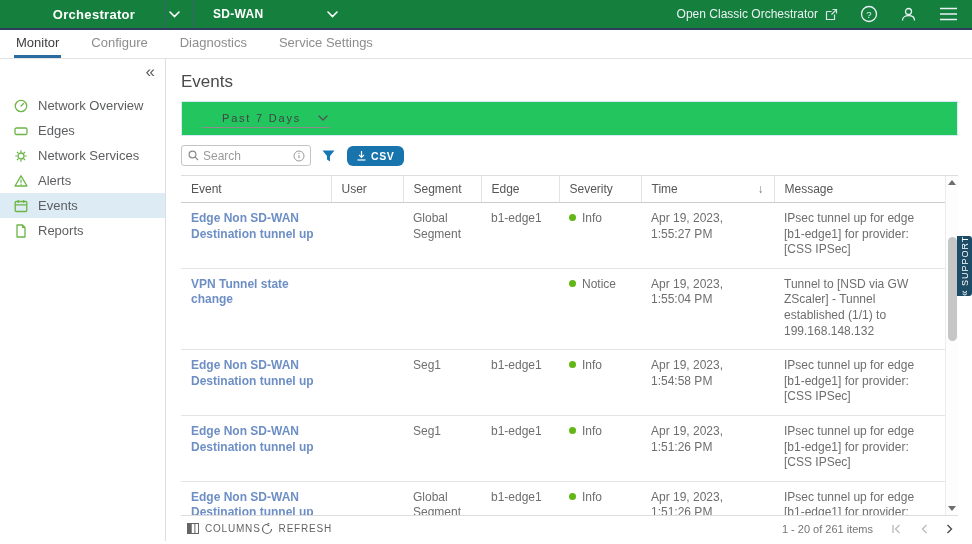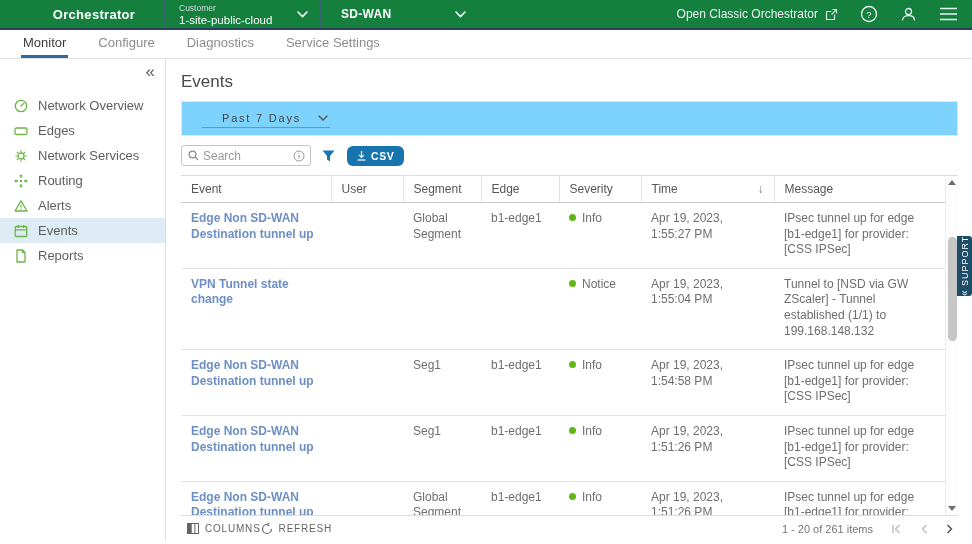--- a/index.html
+++ b/index.html
@@ -42,21 +42,21 @@
   }
   .hdr-right { margin-left: auto; display: flex; align-items: center; gap: 22px; padding-right: 14px; }
   .open-classic { display: flex; align-items: center; gap: 7px; font-size: 12px; color: #e9f1f5; cursor: pointer; }
   .icon-btn { display: flex; align-items: center; cursor: pointer; }
 
   
   .tabbar {
     height: 29px;
     border-bottom: 1px solid #e2e2e2;
     display: flex; align-items: stretch;
-    padding-left: 21px; gap: 28px;
+    padding-left: 14px; gap: 28px;
     background: #fff;
   }
   .tab {
     display: flex; align-items: center;
     font-size: 13px; color: #8d8d8d; cursor: pointer;
     border-bottom: 3px solid transparent; padding: 0 2px;
   }
   .tab.active { color: #3d3d3d; border-bottom-color: #2a6ba0; }
 
   
@@ -76,21 +76,21 @@
   }
   .nav-item.selected { background: #dcebf4; }
   .nav-item svg { flex-shrink: 0; }
 
   
   .main { flex: 1; display: flex; flex-direction: column; padding: 0 14px 0 15px; min-width: 0; }
   .page-title { font-size: 17px; font-weight: 400; color: #4a4a4a; margin: 13px 0 9px; }
 
   .range-banner {
     height: 35px; flex-shrink: 0;
-    background: #7dd3fc; border: 1px solid #d5eaf5;
+    background: #22c55e; border: 1px solid #d5eaf5;
     display: flex; align-items: center;
   }
   .range-select {
     margin-left: 20px; width: 128px;
     display: flex; align-items: center; justify-content: space-between;
     border-bottom: 1px solid #8d8d8d; padding: 2px 2px 3px 6px; cursor: pointer;
   }
   .range-select .sel-text { font-size: 11px; letter-spacing: 1.8px; color: #434343; padding-left: 14px; }
   .range-text { margin-left: 24px; font-size: 12px; color: #383838; }
 
@@ -167,24 +167,20 @@
     font-size: 9px; letter-spacing: 1px; cursor: pointer;
   }
   .support-tab .dbl-chev { font-size: 10px; margin-bottom: 3px; }
 </style>
 </head>
 <body>
 
 <header class="app-header">
   <div class="brand">Orchestrator</div>
   <div class="hdr-sep"></div>
-  <div class="customer-picker">
-    <span class="lbl">Customer</span>
-    <span class="val">1-site-public-cloud</span>
-  </div>
   <div class="picker-chevron">
     <svg width="11" height="7" viewBox="0 0 11 7">
         <polyline points="1,1 5.5,5.5 10,1" fill="none" stroke="#fff" stroke-width="1.6" stroke-linecap="round"></polyline>
       </svg>
   </div>
   <div class="hdr-sep"></div>
   <div class="product-picker">
     <span>SD-WAN</span>
     <span style="display:flex;align-items:center;">
       <svg width="11" height="7" viewBox="0 0 11 7">
@@ -246,28 +242,20 @@
             <rect x="1" y="4" width="12" height="6.5" rx="1.5" fill="none" stroke="#6cb546" stroke-width="1.3"></rect>
           </svg>
         <span>Edges</span>
       </div>
       <div class="nav-item">
         <svg width="14" height="14" viewBox="0 0 14 14">
             <circle cx="7" cy="7" r="3" fill="none" stroke="#6cb546" stroke-width="1.3"></circle>
             <path d="M7 1.3v2M7 10.7v2M1.3 7h2M10.7 7h2M3 3l1.4 1.4M9.6 9.6L11 11M11 3L9.6 4.4M4.4 9.6L3 11" stroke="#6cb546" stroke-width="1.2"></path>
           </svg>
         <span>Network Services</span>
-      </div>
-      <div class="nav-item">
-        <svg width="14" height="14" viewBox="0 0 14 14">
-            <circle cx="7" cy="7" r="1.2" fill="#6cb546"></circle>
-            <path d="M7 1v3M7 10v3M1 7h3M10 7h3" stroke="#6cb546" stroke-width="1.3"></path>
-            <path d="M5.6 2.4L7 1l1.4 1.4M5.6 11.6L7 13l1.4-1.4M2.4 5.6L1 7l1.4 1.4M11.6 5.6L13 7l-1.4 1.4" fill="none" stroke="#6cb546" stroke-width="1.1"></path>
-          </svg>
-        <span>Routing</span>
       </div>
       <div class="nav-item">
         <svg width="14" height="14" viewBox="0 0 14 14">
             <path d="M7 1.8L13 12H1z" fill="none" stroke="#6cb546" stroke-width="1.3" stroke-linejoin="round"></path>
             <path d="M7 5.5v3.2" stroke="#6cb546" stroke-width="1.2"></path>
             <circle cx="7" cy="10.3" r=".7" fill="#6cb546"></circle>
           </svg>
         <span>Alerts</span>
       </div>
       <div class="nav-item selected">

